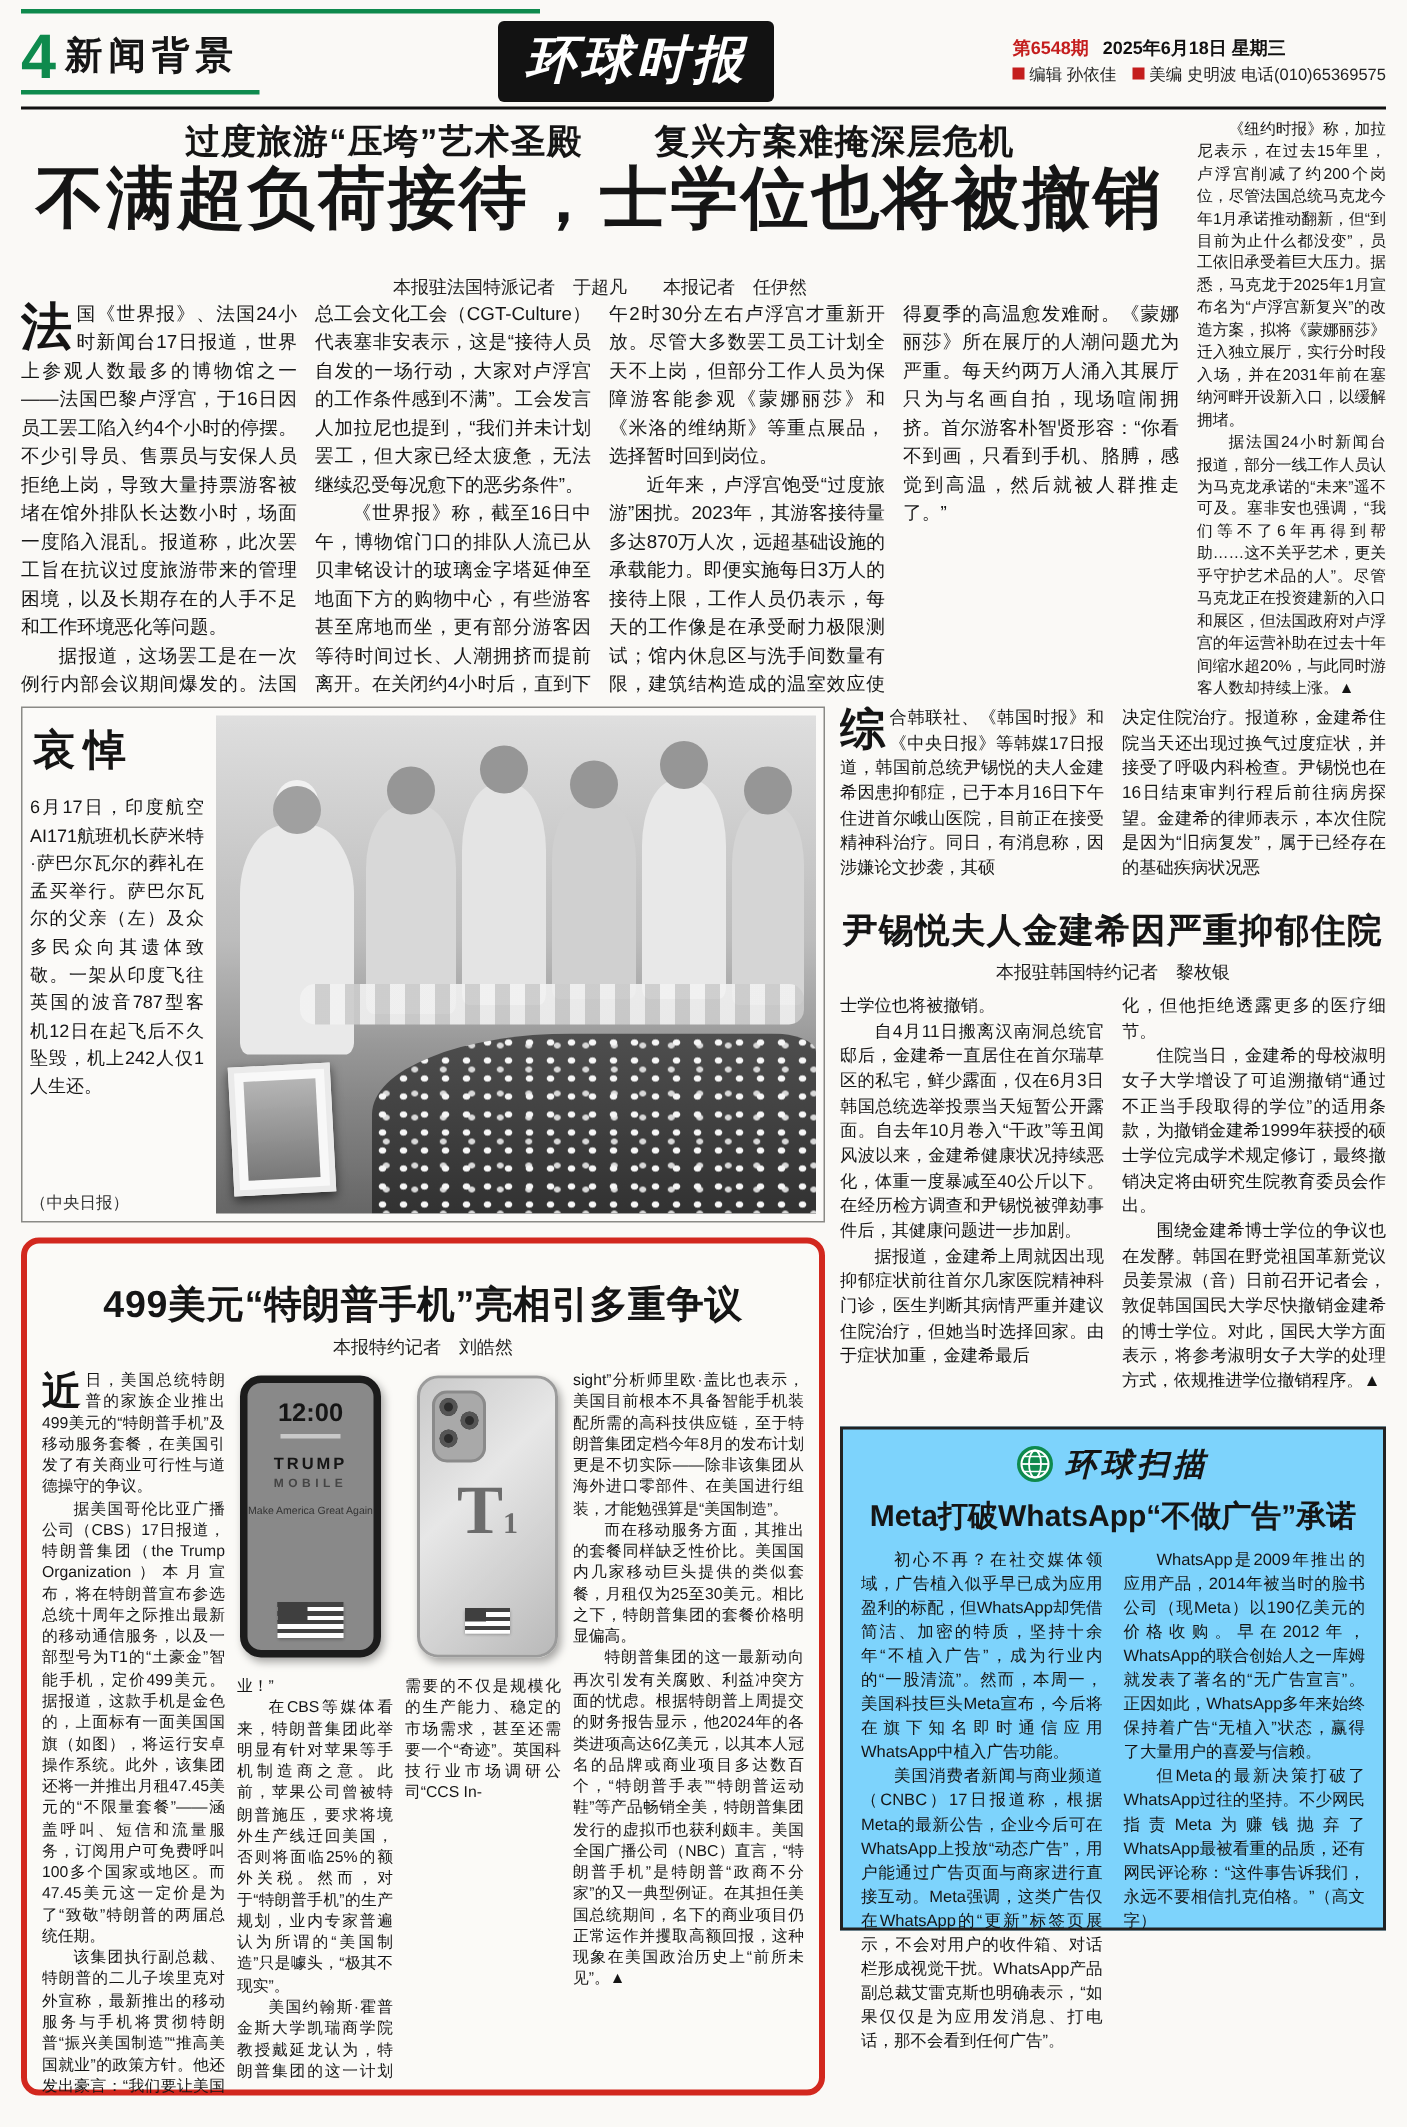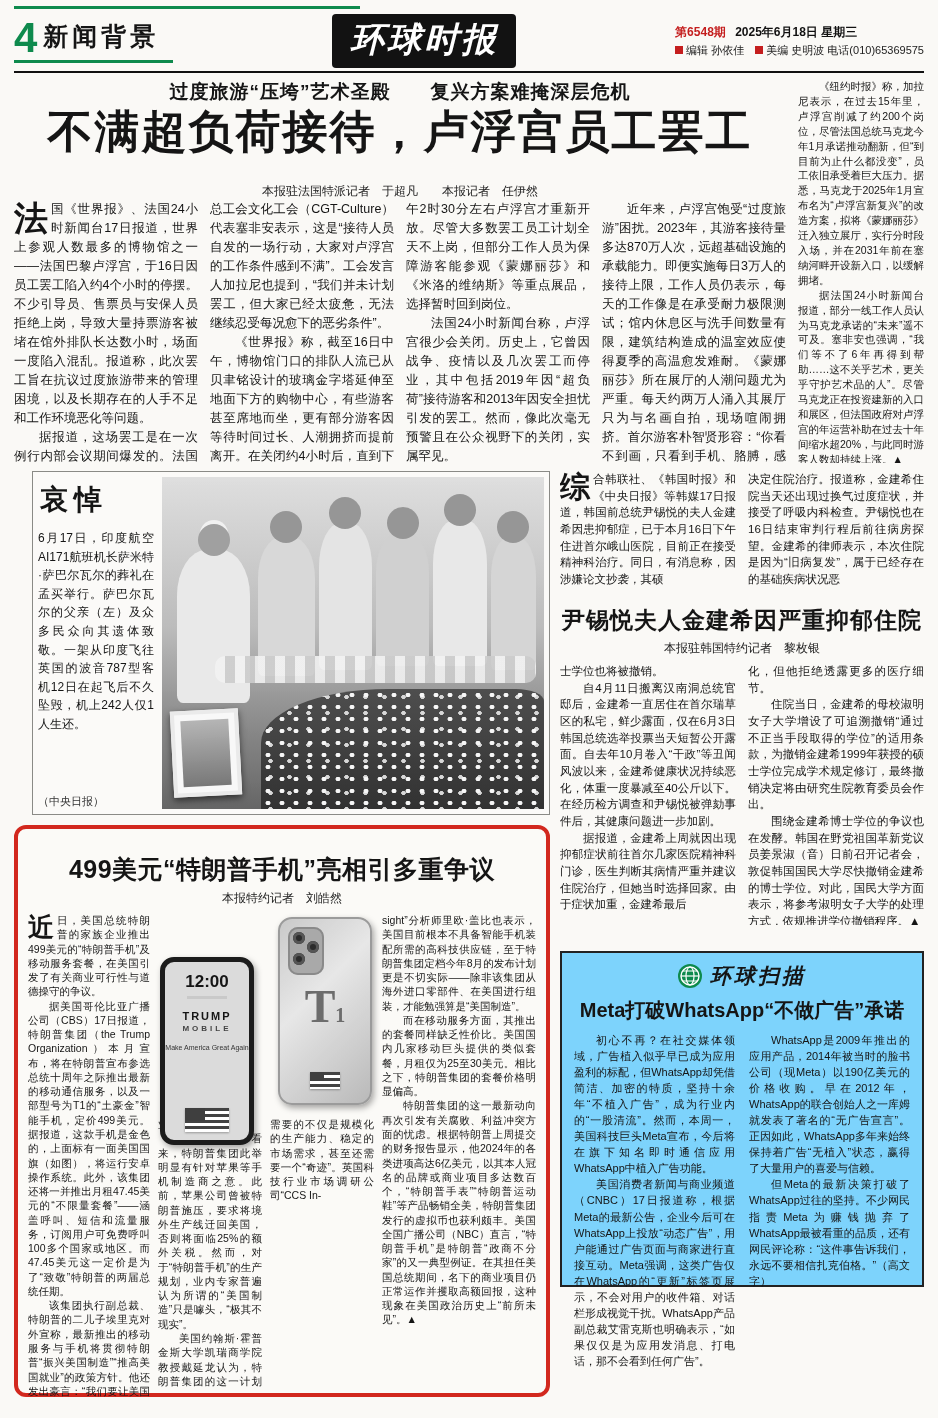--- a/index.html
+++ b/index.html
@@ -30,34 +30,34 @@
   .bt { text-align:justify; }
   .bt p { margin:0; text-indent:2em; }
   .cont > p:first-child { text-indent:0; }
   p.leadp { text-indent:0; }
   .dropcap { float:left; font-weight:700; line-height:1; padding:1px 3px 0 0; }
   .byline { text-align:center; font-size:12px; color:#222;margin-top:19px; }
 
   
   .louvre { display:flex; gap:12px; margin-top:6px; height:384px; }
   .l-main { flex:1; }
-  .kicker { text-align:center; font-size:19px; font-weight:800; letter-spacing:1px; height:28px; }
+  .kicker { text-align:center; font-size:23px; font-weight:800; letter-spacing:1px; height:28px; }
   .l-headline { text-align:center; font-size:45px; font-weight:900; letter-spacing:2px; line-height:1.1; height:52px; }
   .l-byline { height:22px; padding-top:5px; }
   .l-body { column-count:4; column-gap:12px; column-fill:auto; height:276px; overflow:hidden; font-size:12.5px; line-height:1.52; }
   .l-body .dropcap { font-size:34px; }
   .l-side { width:126px; font-size:10.5px; line-height:1.42; overflow:hidden; }
 
   
   .lower { display:flex; gap:10px; margin-top:8px; height:942px; }
   .lower-left { width:536px; }
   .lower-right { flex:1; }
 
   
-  .mourn { display:flex; gap:8px; border:1px solid #8a8a86; padding:5px; height:344px; background:#fbfaf8;margin-left:18px; }
+  .mourn { display:flex; gap:8px; border:1px solid #8a8a86; padding:5px; height:344px; background:#fbfaf8; }
   .mourn-cap { width:116px; display:flex; flex-direction:column; }
   .mourn-title { font-size:28px; font-weight:900; letter-spacing:6px; margin:4px 0 10px 2px; }
   .caption { font-size:12px; line-height:1.55; text-align:justify; }
   .credit { font-size:11px; margin-top:auto; color:#333; }
   .photo { flex:1; position:relative; overflow:hidden; filter:grayscale(1) contrast(1.05);
     background:linear-gradient(180deg,#dcdad5 0%,#bcb9b2 45%,#8d897f 75%,#6b675f 100%); }
   .pp { position:absolute; border-radius:40% 40% 8% 8% / 30% 30% 5% 5%; }
   .pp::before { content:""; position:absolute; left:50%; top:-26px; transform:translateX(-50%);
     width:32px; height:32px; border-radius:50%; background:#9d948a; }
   .pp.father::before { background:#a79d92; box-shadow:0 -6px 0 -2px #ececea; }
@@ -87,21 +87,21 @@
   .t-cols { display:flex; gap:8px; height:486px; overflow:hidden; font-size:10.5px; line-height:1.36; }
   .t-col1 { width:122px; }
   .t-col1 .dropcap { font-size:26px; }
   .t-mid { width:216px; display:flex; flex-direction:column; }
   .t-right { width:154px; }
   .t-mid-text { column-count:2; column-gap:8px; column-fill:auto; flex:1; overflow:hidden; }
 
   
   .phones { position:relative; height:198px; margin-bottom:6px; filter:grayscale(1); }
   .phone { position:absolute; top:4px; width:94px; height:188px; border-radius:14px; }
-  .phone.front { left:2px; background:#fde047; border:5px solid #1c1c1c; box-shadow:2px 3px 6px rgba(0,0,0,.35); z-index:2;margin-top:40px; }
+  .phone.front { left:2px; background:#f97316; border:5px solid #1c1c1c; box-shadow:2px 3px 6px rgba(0,0,0,.35); z-index:2; }
   .phone.back { right:2px; background:linear-gradient(135deg,#e7c87e,#f7e7b6 40%,#d9b86a); border:2px solid #b99a52; box-shadow:2px 3px 6px rgba(0,0,0,.35); }
   .scr { text-align:center; padding-top:8px; height:100%; position:relative; }
   .scr .time { font-size:17px; font-weight:800; }
   .scr .bar { width:40px; height:3px; background:#c9c9c9; margin:3px auto 10px; }
   .scr .brand1 { font-size:11px; font-weight:900; letter-spacing:2px; }
   .scr .brand2 { font-size:8px; font-weight:700; letter-spacing:3px; color:#444; }
   .scr .slogan { font-size:7px; margin-top:8px; color:#333; }
   .flag { position:absolute; bottom:8px; left:50%; transform:translateX(-50%); width:44px; height:24px;
     background:repeating-linear-gradient(180deg,#b22234 0 3px,#fff 3px 6px); box-shadow:0 1px 2px rgba(0,0,0,.3); }
   .flag::before { content:""; position:absolute; left:0; top:0; width:45%; height:55%; background:#3c3b6e; }
@@ -147,28 +147,27 @@
         <span>史明波</span>
         <span>电话(010)65369575</span>
       </div>
     </div>
   </header>
   <div class="header-rule"></div>
 
   <section class="louvre">
     <div class="l-main">
       <div class="kicker">过度旅游“压垮”艺术圣殿　　复兴方案难掩深层危机</div>
-      <h1 class="l-headline">不满超负荷接待，卢浮宫员工罢工</h1>
+      <h1 class="l-headline">不满超负荷接待，士学位也将被撤销</h1>
       <div class="byline l-byline">本报驻法国特派记者　于超凡　　本报记者　任伊然</div>
       <div class="bt l-body">
         <p class="leadp"><span class="dropcap">法</span><span>国《世界报》、法国24小时新闻台17日报道，世界上参观人数最多的博物馆之一——法国巴黎卢浮宫，于16日因员工罢工陷入约4个小时的停摆。不少引导员、售票员与安保人员拒绝上岗，导致大量持票游客被堵在馆外排队长达数小时，场面一度陷入混乱。报道称，此次罢工旨在抗议过度旅游带来的管理困境，以及长期存在的人手不足和工作环境恶化等问题。</span></p>
         <div>
             <p>据报道，这场罢工是在一次例行内部会议期间爆发的。法国总工会文化工会（CGT-Culture）代表塞非安表示，这是“接待人员自发的一场行动，大家对卢浮宫的工作条件感到不满”。工会发言人加拉尼也提到，“我们并未计划罢工，但大家已经太疲惫，无法继续忍受每况愈下的恶劣条件”。</p>
             <p>《世界报》称，截至16日中午，博物馆门口的排队人流已从贝聿铭设计的玻璃金字塔延伸至地面下方的购物中心，有些游客甚至席地而坐，更有部分游客因等待时间过长、人潮拥挤而提前离开。在关闭约4小时后，直到下午2时30分左右卢浮宫才重新开放。尽管大多数罢工员工计划全天不上岗，但部分工作人员为保障游客能参观《蒙娜丽莎》和《米洛的维纳斯》等重点展品，选择暂时回到岗位。</p>
-            <p>法国24小时新闻台称，卢浮宫很少会关闭。历史上，它曾因战争、疫情以及几次罢工而停业，其中包括2019年因“超负荷”接待游客和2013年因安全担忧引发的罢工。然而，像此次毫无预警且在公众视野下的关闭，实属罕见。</p>
             <p>近年来，卢浮宫饱受“过度旅游”困扰。2023年，其游客接待量多达870万人次，远超基础设施的承载能力。即便实施每日3万人的接待上限，工作人员仍表示，每天的工作像是在承受耐力极限测试；馆内休息区与洗手间数量有限，建筑结构造成的温室效应使得夏季的高温愈发难耐。《蒙娜丽莎》所在展厅的人潮问题尤为严重。每天约两万人涌入其展厅只为与名画自拍，现场喧闹拥挤。首尔游客朴智贤形容：“你看不到画，只看到手机、胳膊，感觉到高温，然后就被人群推走了。”</p>
           </div>
       </div>
     </div>
     <div class="bt l-side">
         <p>《纽约时报》称，加拉尼表示，在过去15年里，卢浮宫削减了约200个岗位，尽管法国总统马克龙今年1月承诺推动翻新，但“到目前为止什么都没变”，员工依旧承受着巨大压力。据悉，马克龙于2025年1月宣布名为“卢浮宫新复兴”的改造方案，拟将《蒙娜丽莎》迁入独立展厅，实行分时段入场，并在2031年前在塞纳河畔开设新入口，以缓解拥堵。</p>
         <p>据法国24小时新闻台报道，部分一线工作人员认为马克龙承诺的“未来”遥不可及。塞非安也强调，“我们等不了6年再得到帮助……这不关乎艺术，更关乎守护艺术品的人”。尽管马克龙正在投资建新的入口和展区，但法国政府对卢浮宫的年运营补助在过去十年间缩水超20%，与此同时游客人数却持续上涨。▲</p>
       </div>
   </section>
 

